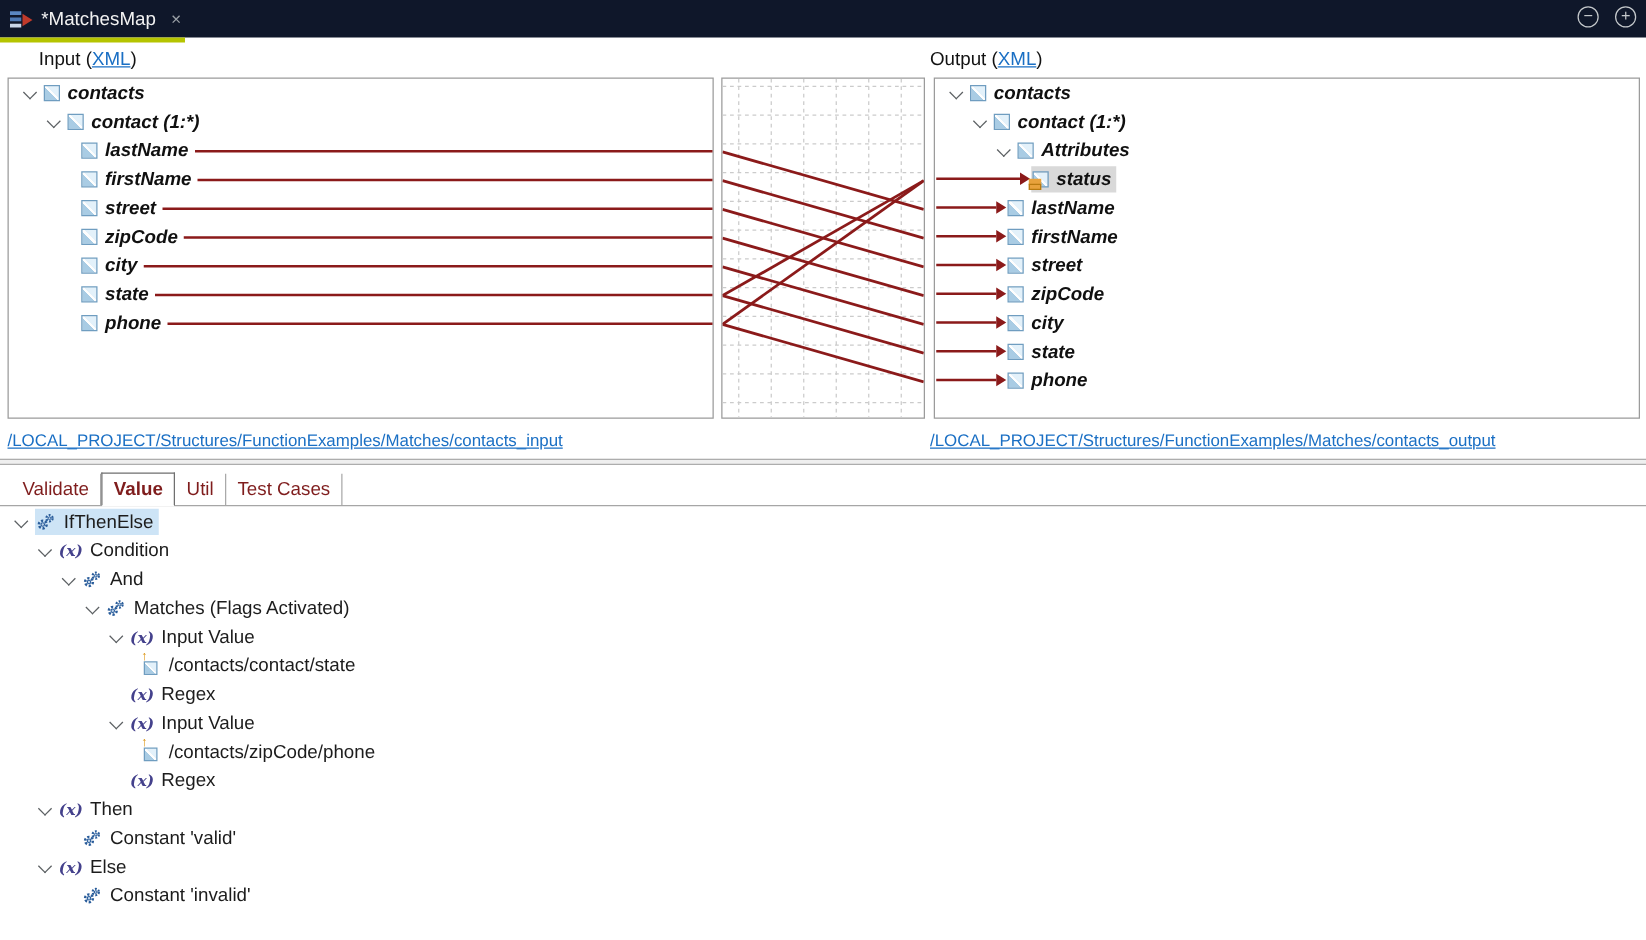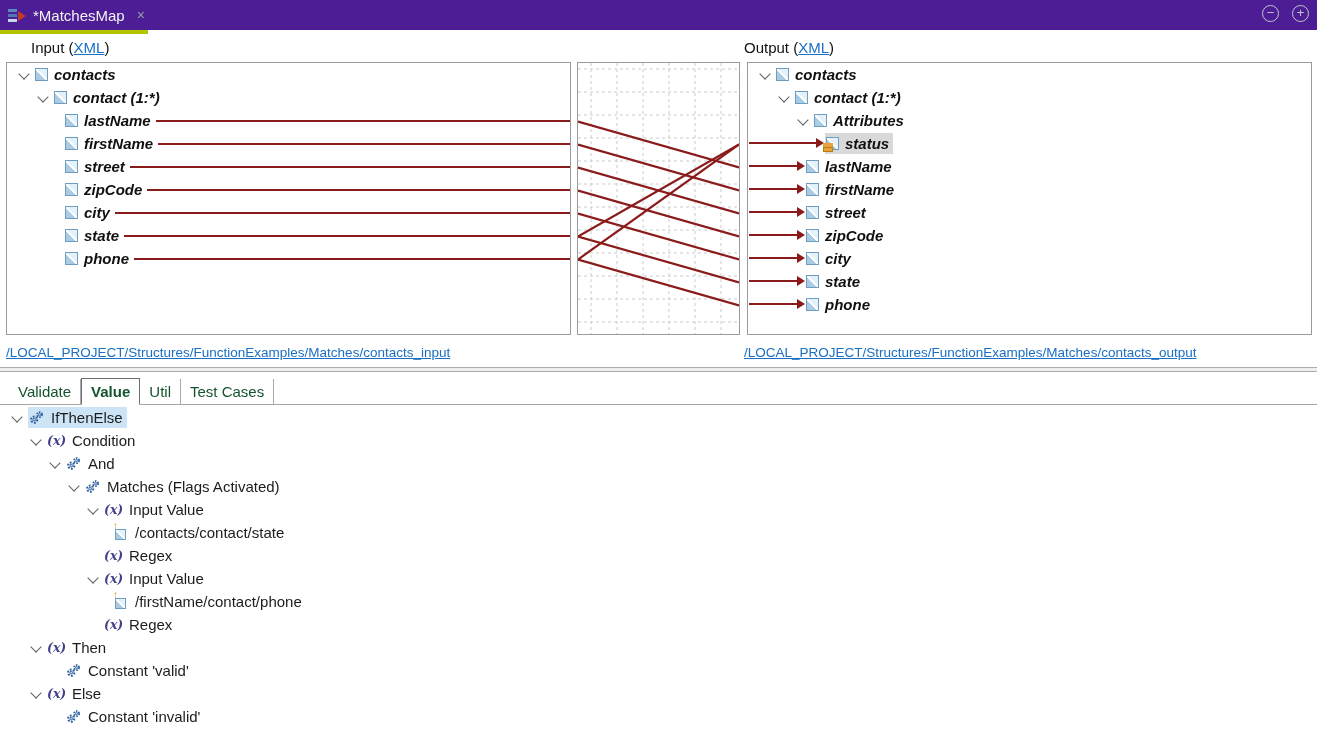--- a/index.html
+++ b/index.html
@@ -1,21 +1,21 @@
 <!DOCTYPE html>
 <html><head>
 <meta charset="utf-8">
 <style>
   * { box-sizing: border-box; margin: 0; padding: 0; }
   html,body { width:1317px; height:752px; background:#fff; overflow:hidden;
     font-family:"Liberation Sans", sans-serif; }
   #app { position:relative; width:1317px; height:752px; }
 
   
-  .topbar { position:absolute; left:0; top:0; width:1317px; height:30px; background:#4c1d95; }
+  .topbar { position:absolute; left:0; top:0; width:1317px; height:30px; background:#0f172a; }
   .doc-tab { position:absolute; left:0; top:0; width:148px; height:30px; display:flex;
     align-items:center; padding-left:7px; cursor:default; }
   .doc-tab .title { color:#f2f2f2; font-size:15px; margin-left:7px; }
   .doc-tab .close { color:#9aa0a6; font-size:14px; margin-left:12px; }
   .tab-underline { position:absolute; left:0; top:30px; width:148px; height:4px; background:#b5c400; }
   .mapicon { position:relative; width:19px; height:16px; display:inline-block; }
   .mapicon::before { content:""; position:absolute; left:1px; top:2px; width:9px; height:3px;
     background:#5b87c2; box-shadow:0 5px 0 #4e79b4, 0 10px 0 #c9d6e8; }
   .mapicon::after { content:""; position:absolute; right:0px; top:4px; width:0; height:0;
     border-left:8px solid #c03a2b; border-top:5px solid transparent; border-bottom:5px solid transparent; }
@@ -79,21 +79,21 @@
   .arrow.a2 { width:48px; }
   .arrow.a3 { width:67px; }
 
   
   .splitter { position:absolute; left:0; top:367px; width:1317px; height:5px; background:#efefef;
     border-top:1px solid #adadad; border-bottom:1px solid #adadad; cursor:row-resize; }
 
   
   .tabbar { position:absolute; left:0; top:378px; width:1317px; height:27px;
     border-bottom:1px solid #a6a6a6; display:flex; align-items:flex-end; padding-left:8px; }
-  .btab { height:25px; line-height:25px; padding:0 9px; font-size:15px; color:#14532d;
+  .btab { height:25px; line-height:25px; padding:0 9px; font-size:15px; color:#7f1d1d;
     border-right:1px solid #a9a9a9; cursor:pointer; }
   .btab.first { border-left:1px solid transparent; }
   .btab.active { height:27px; line-height:26px; font-weight:bold; background:#fff;
     border:1px solid #6f6f6f; border-bottom:1px solid #fff; margin-bottom:-1px; }
 
   
   .functree { position:absolute; left:0; top:406px; width:1094px; }
 </style>
 </head>
 <body>
@@ -383,21 +383,21 @@
     <div class="trow l4">
       <span class="chev"></span>
       <span class="fx">(x)</span>
       <span class="flabel">Input Value</span>
     </div>
     <div class="trow l5">
       <span class="leafgap"></span>
       <span class="refic">
           <span class="elic"></span>
         </span>
-      <span class="flabel">/firstName/contact/phone</span>
+      <span class="flabel">/contacts/zipCode/phone</span>
     </div>
     <div class="trow l4">
       <span class="chev" style="visibility:hidden"></span>
       <span class="fx">(x)</span>
       <span class="flabel">Regex</span>
     </div>
     <div class="trow l1">
       <span class="chev"></span>
       <span class="fx">(x)</span>
       <span class="flabel">Then</span>

